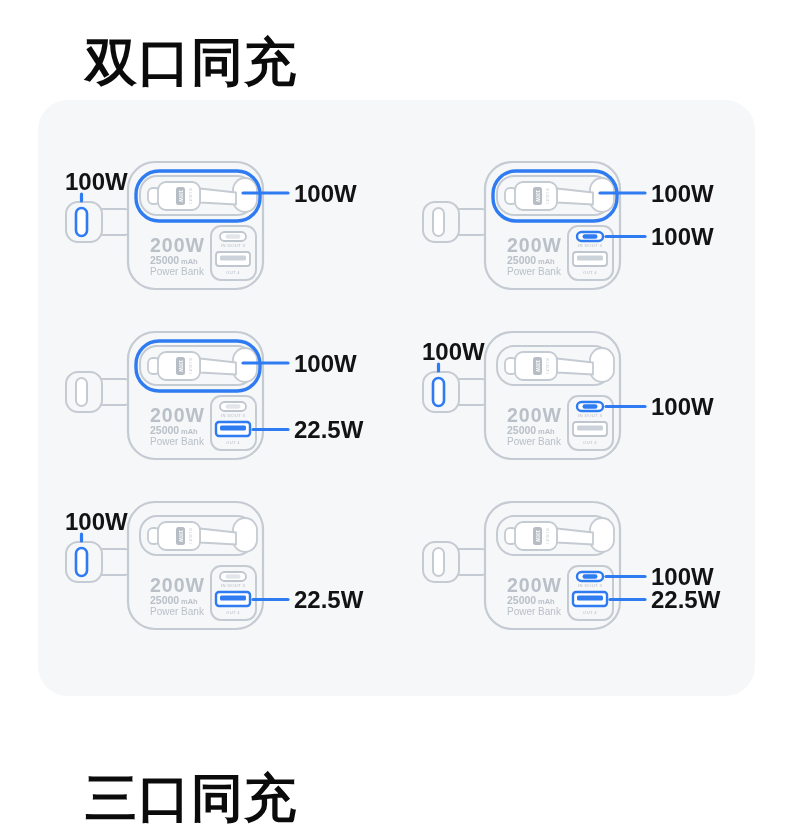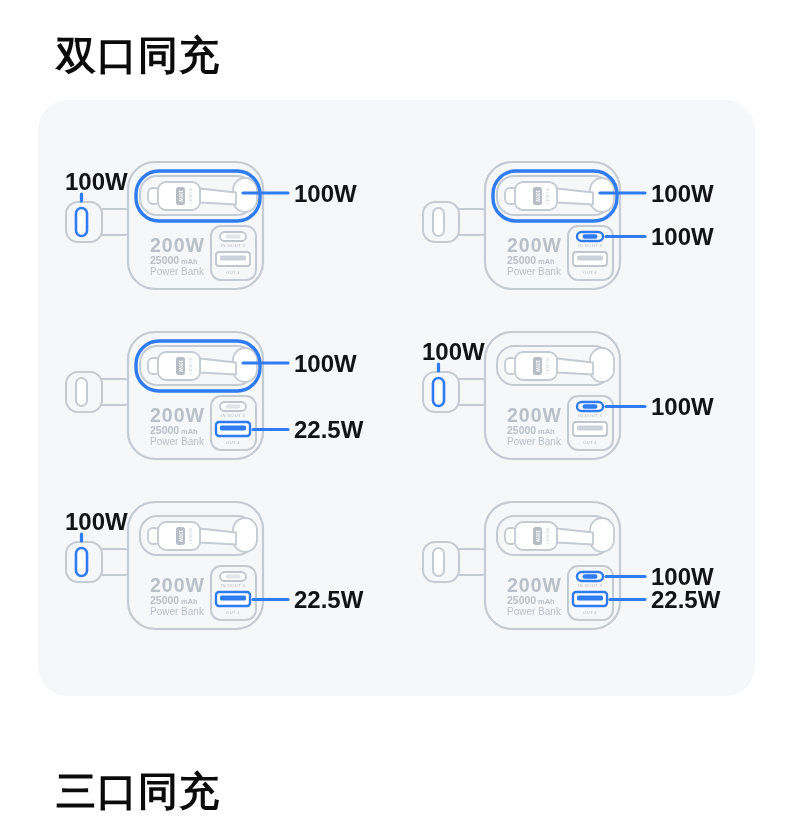--- a/index.html
+++ b/index.html
@@ -2,22 +2,22 @@
 <html><head>
 <meta charset="utf-8">
 <style>
   html,body{margin:0;padding:0;}
   body{
     width:790px;height:830px;position:relative;overflow:hidden;
     background:#ffffff;
     font-family:"Liberation Sans",sans-serif;
   }
   .section-title{
-    position:absolute;left:56px;
-    font-size:40px;font-weight:700;color:#0b0b0c;letter-spacing:1px;font-family:Liberation Mono, monospace;
+    position:absolute;left:85px;
+    font-size:52px;font-weight:700;color:#0b0b0c;letter-spacing:1px;font-family:Liberation Mono, monospace;
   }
   #title-top{top:28px;}
   #title-bottom{top:764px;}
   .card{
     position:absolute;left:38px;top:100px;width:717px;height:596px;
     background:#f6f7f9;border-radius:30px;
   }
   .cell{position:absolute;width:357px;height:170px;}
   .cell svg{width:357px;height:170px;display:block;}
 

